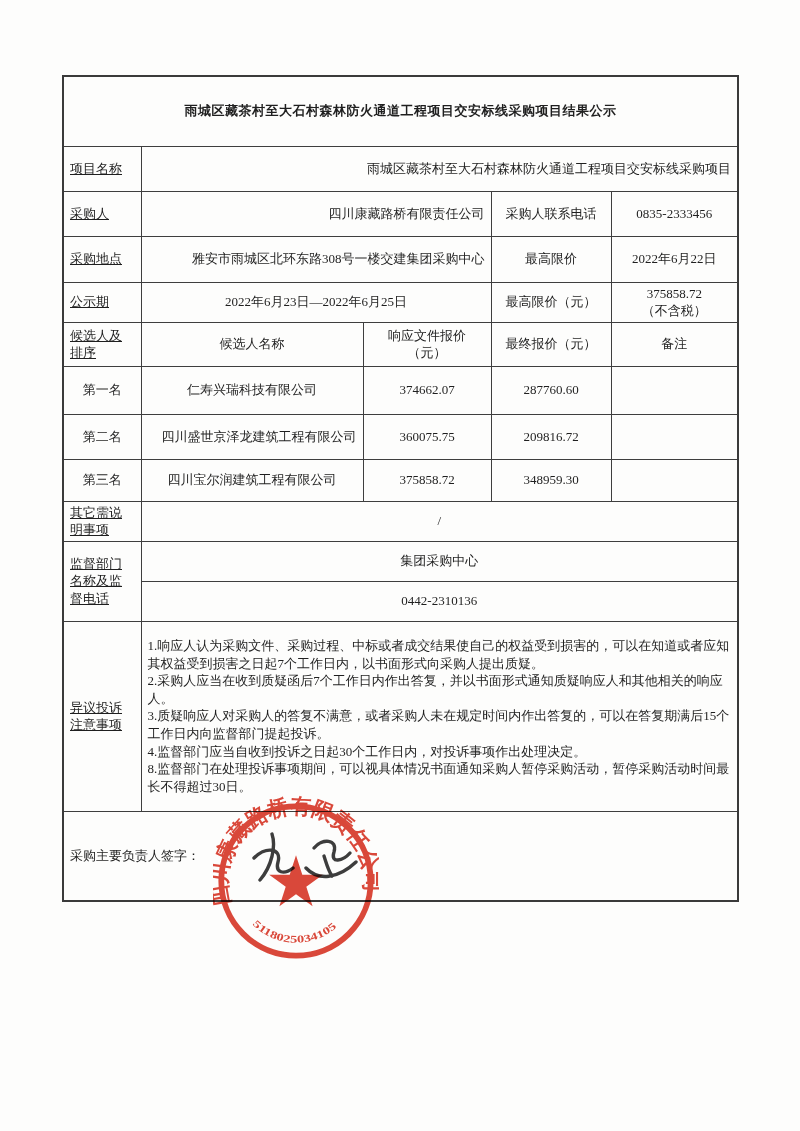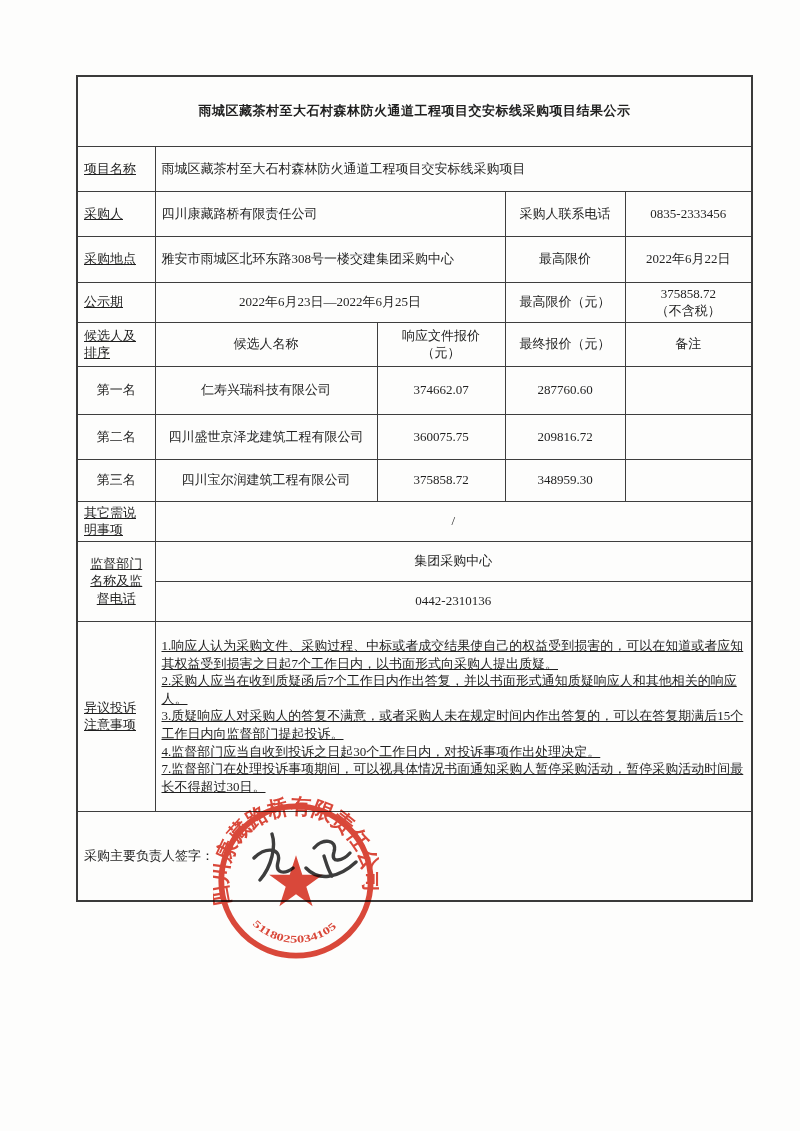--- a/index.html
+++ b/index.html
@@ -5,41 +5,41 @@
   * { box-sizing: border-box; }
   html,body { margin:0; padding:0; }
   body { background:#ffffff; }
   .page {
     position:relative; width:800px; height:1131px;
     background:#fdfdfc; overflow:hidden;
     font-family:"Liberation Serif","DejaVu Serif",serif;
     color:#1f1f1f;
   }
   table.doc {
-    position:absolute; left:76px; top:75px; width:675px;
+    position:absolute; left:62px; top:75px; width:675px;
     border-collapse:collapse; table-layout:fixed;
     border:2.5px solid #3a3a3a;
   }
   table.doc td {
     border:1.5px solid #3e3e3e;
     font-size:13px; line-height:1.35;
     padding:2px 6px; vertical-align:middle;
     overflow:hidden;
   }
   td.title-cell {
     font-size:20px; font-weight:bold; text-align:center;
     letter-spacing:0.5px; padding:4px 8px;
   }
   td.lbl { padding:2px 6px;text-decoration:underline; }
-  td.lbl-c { text-align:center; }
+  td.lbl-c { text-align:left; }
   .c { text-align:center; }
-  .l { text-align:left; }
-  td.small-pad { padding:2px 7px; }
+  .l { text-align:right; }
+  td.small-pad { padding:2px 7px;text-align:right; }
   td.objection-body { vertical-align:middle; padding:6px 9px; font-size:13.2px; line-height:1.52; }
-  td.objection-body p { margin:0;text-decoration:underline; }
+  td.objection-body p { margin:0; }
   td.sign-cell { font-size:13.5px; padding:2px 8px;margin-top:36px; }
   .two-line { display:block; text-align:center; }
   
   .stamp {
     position:absolute; left:213px; top:795px; width:166px; height:172px;
     mix-blend-mode:multiply; opacity:0.93; pointer-events:none;
   }
   .sig {
     position:absolute; left:246px; top:826px; width:118px; height:60px;
     mix-blend-mode:multiply; pointer-events:none;
@@ -141,21 +141,21 @@
       <td colspan="4" class="c">0442-2310136</td>
     </tr>
 
     <tr style="height:190px">
       <td class="lbl">异议投诉注意事项</td>
       <td colspan="4" class="objection-body">
         <p>1.响应人认为采购文件、采购过程、中标或者成交结果使自己的权益受到损害的，可以在知道或者应知其权益受到损害之日起7个工作日内，以书面形式向采购人提出质疑。</p>
         <p>2.采购人应当在收到质疑函后7个工作日内作出答复，并以书面形式通知质疑响应人和其他相关的响应人。</p>
         <p>3.质疑响应人对采购人的答复不满意，或者采购人未在规定时间内作出答复的，可以在答复期满后15个工作日内向监督部门提起投诉。</p>
         <p>4.监督部门应当自收到投诉之日起30个工作日内，对投诉事项作出处理决定。</p>
-        <p>7.监督部门在处理投诉事项期间，可以视具体情况书面通知采购人暂停采购活动，暂停采购活动时间最长不得超过30日。</p>
+        <p>8.监督部门在处理投诉事项期间，可以视具体情况书面通知采购人暂停采购活动，暂停采购活动时间最长不得超过30日。</p>
       </td>
     </tr>
 
     <tr style="height:90px">
       <td colspan="5" class="sign-cell">
         <span>采购主要负责人签字：</span>
       </td>
     </tr>
   </tbody>
     </table>

